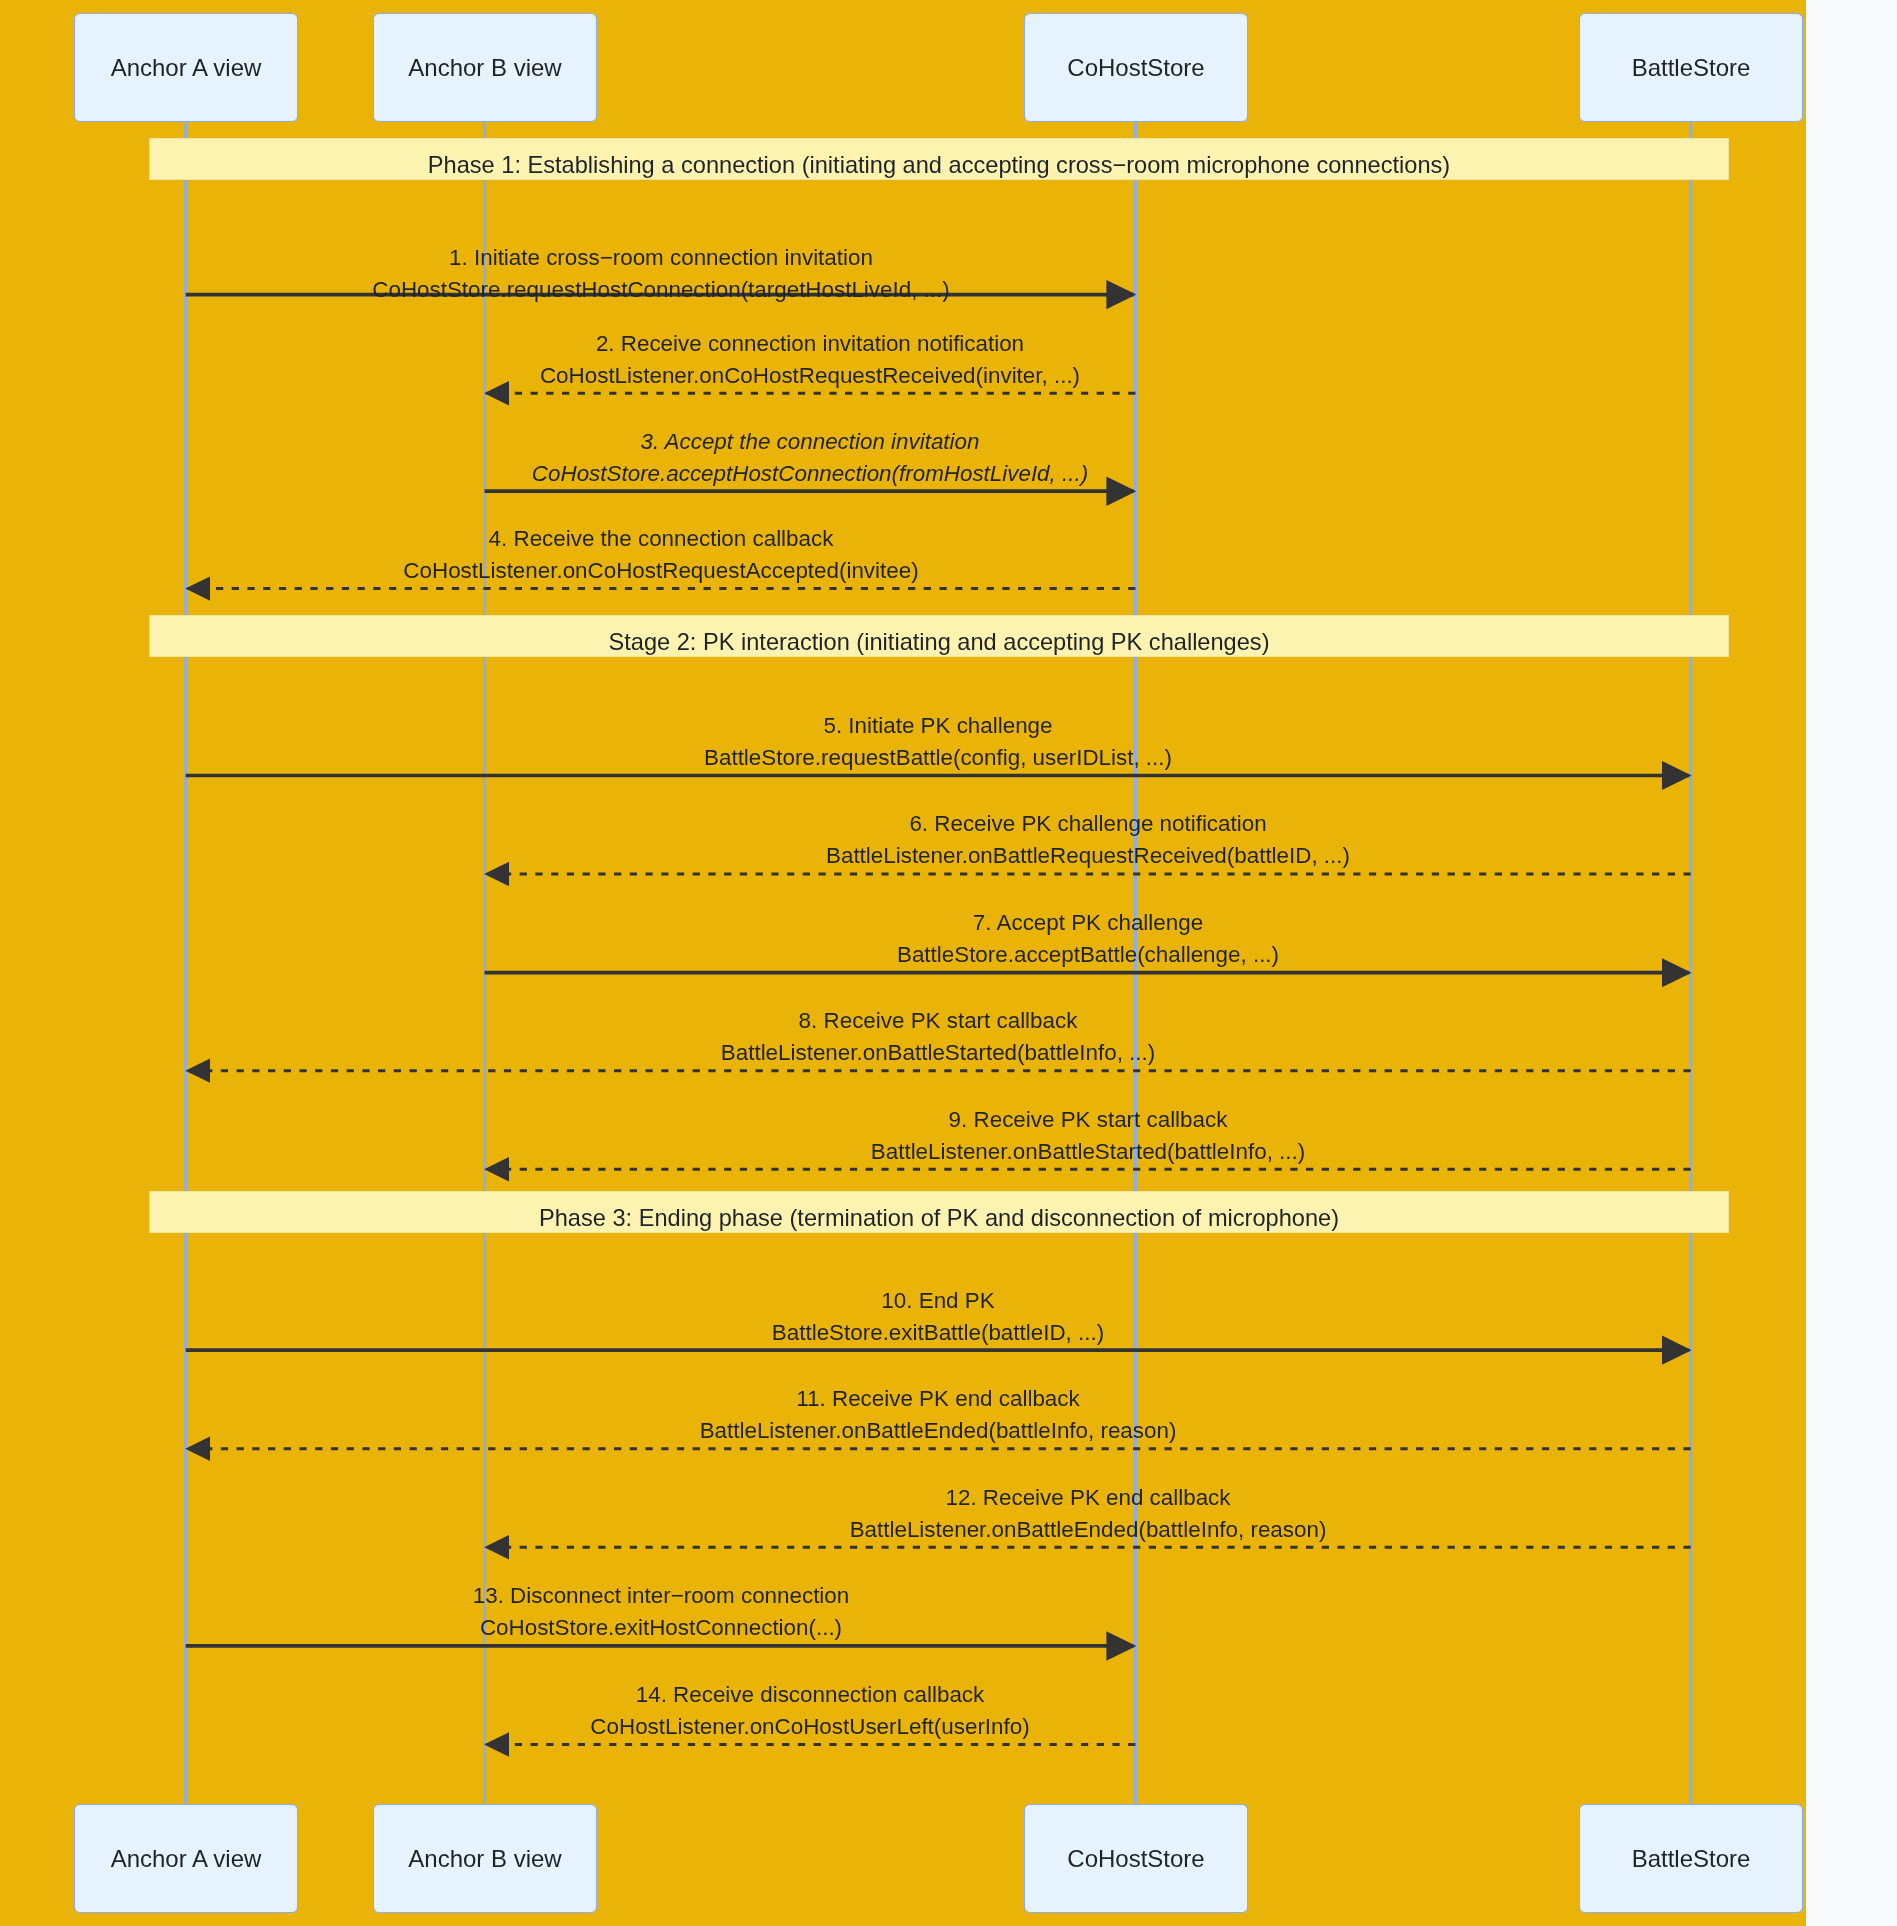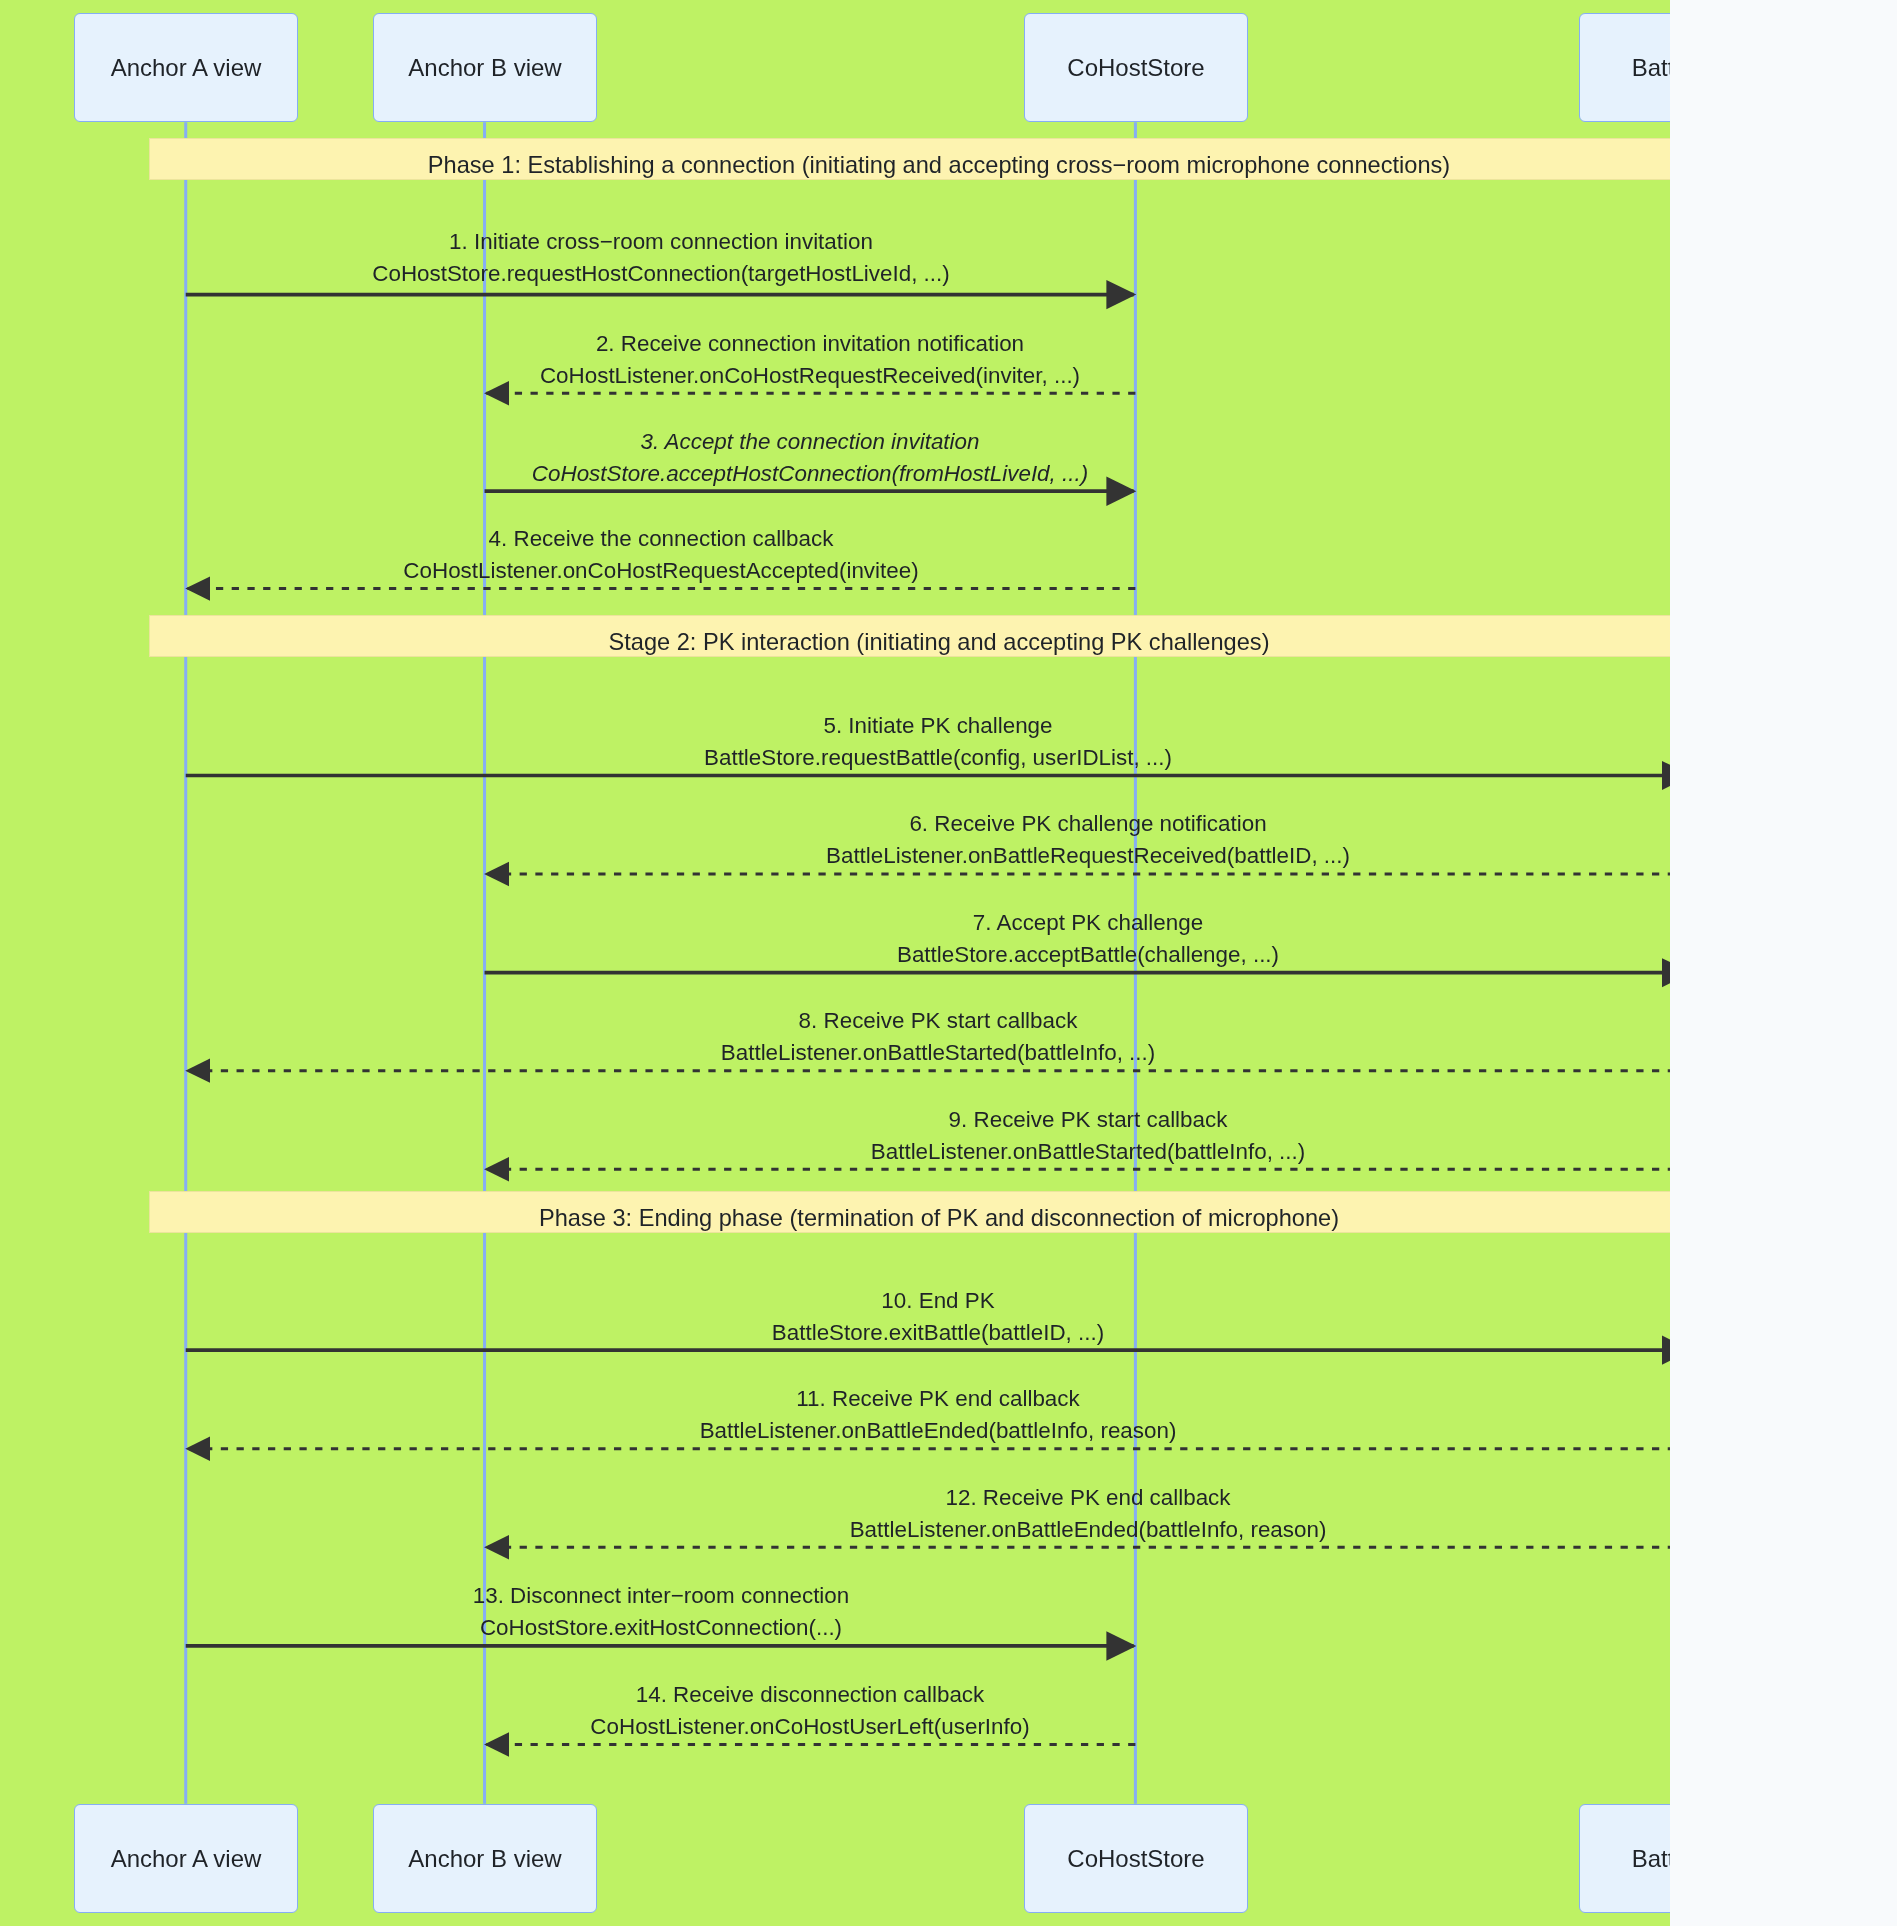--- a/index.html
+++ b/index.html
@@ -5,23 +5,23 @@
   html, body {
     margin: 0;
     padding: 0;
     background: #f8fafc;
   }
   body {
     font-family: "Liberation Sans", sans-serif;
   }
   #diagram-root {
     position: relative;
-    width: 1670px;
+    width: 1806px;
     height: 1926px;
-    background: #bef264;
+    background: #eab308;
     overflow: hidden;
   }
   #svg-layer {
     position: absolute;
     top: 0;
     left: 0;
     width: 1897px;
     height: 1926px;
   }
   .actor-box {
@@ -139,21 +139,21 @@
         <span class="phase-label">Phase 1: Establishing a connection (initiating and accepting cross−room microphone connections)</span>
       </div>
       <div class="phase-banner" style="left: 149px; top: 615px; width: 1580px; height: 42px;">
         <span class="phase-label">Stage 2: PK interaction (initiating and accepting PK challenges)</span>
       </div>
       <div class="phase-banner" style="left: 149px; top: 1191px; width: 1580px; height: 42px;">
         <span class="phase-label">Phase 3: Ending phase (termination of PK and disconnection of microphone)</span>
       </div>
     </div>
   <div id="msg-labels">
-      <div class="msg-label" style="left: 661px; top: 230px;">
+      <div class="msg-label" style="left: 661px; top: 246px;">
         <span class="l1">1. Initiate cross−room connection invitation</span>
         <span class="l2">CoHostStore.requestHostConnection(targetHostLiveId, ...)</span>
       </div>
       <div class="msg-label" style="left: 810px; top: 332px;">
         <span class="l1">2. Receive connection invitation notification</span>
         <span class="l2">CoHostListener.onCoHostRequestReceived(inviter, ...)</span>
       </div>
       <div class="msg-label" style="left: 810px; top: 430px; font-style: italic;">
         <span class="l1">3. Accept the connection invitation</span>
         <span class="l2">CoHostStore.acceptHostConnection(fromHostLiveId, ...)</span>

